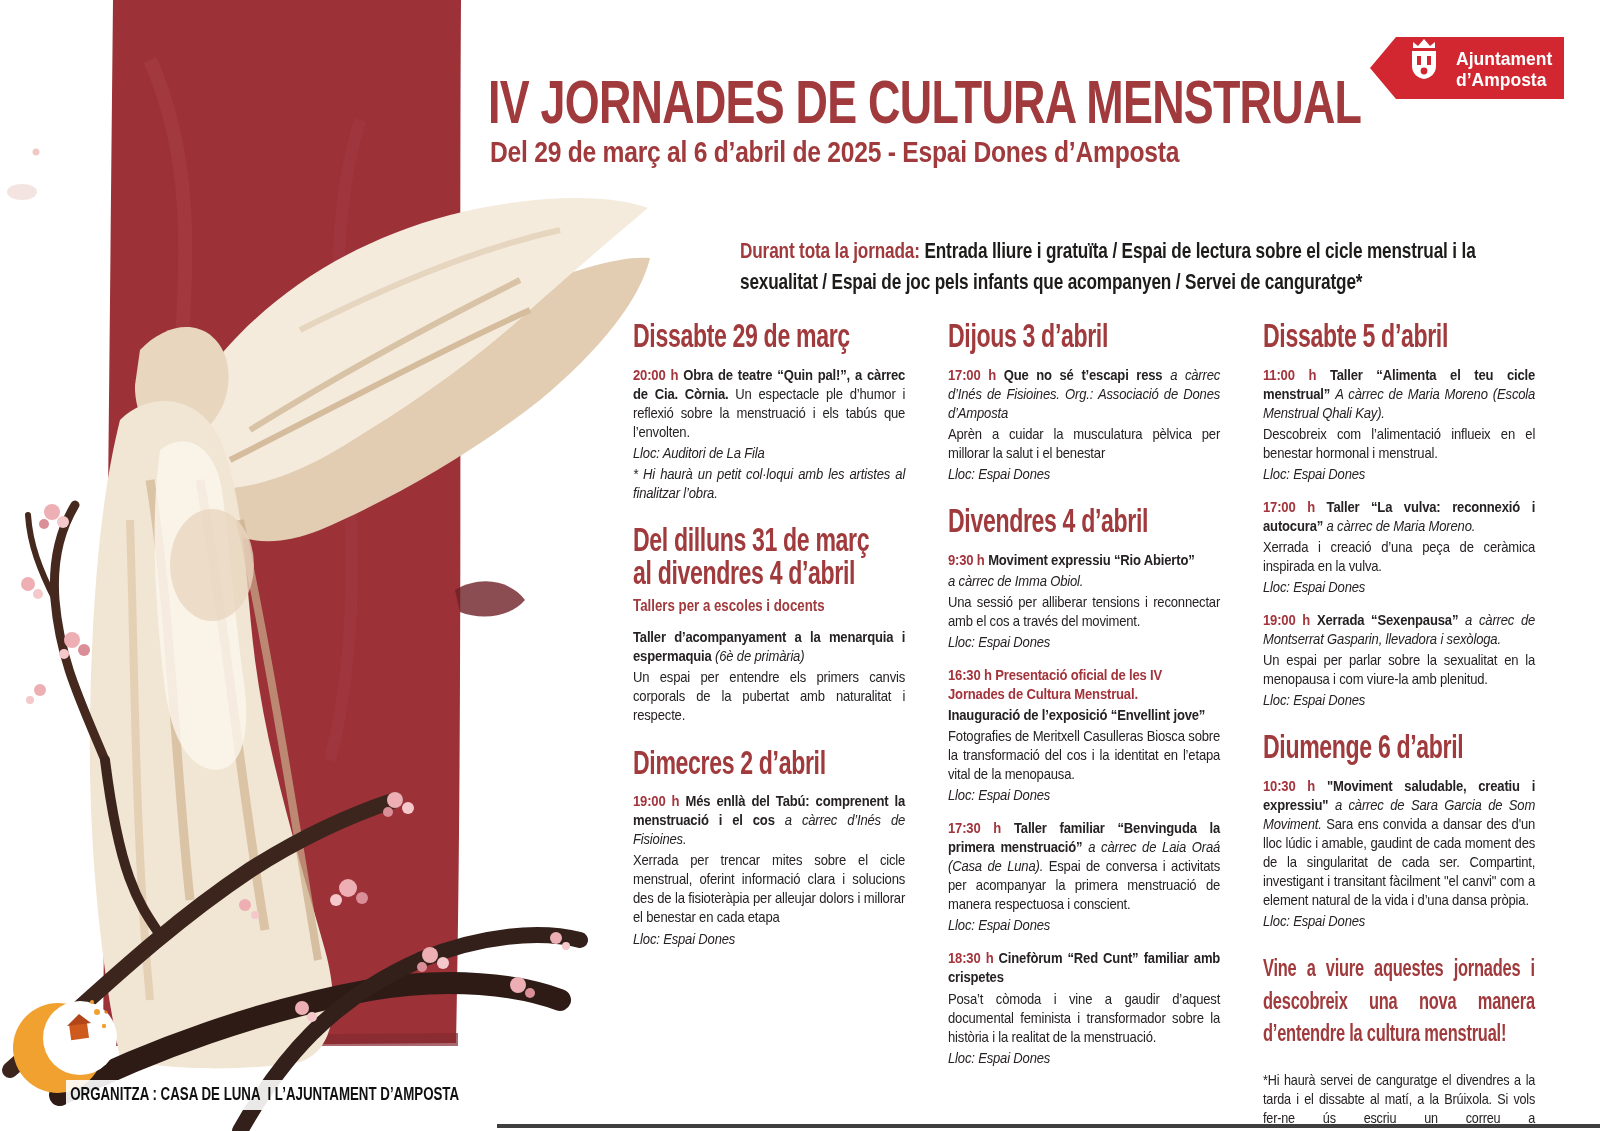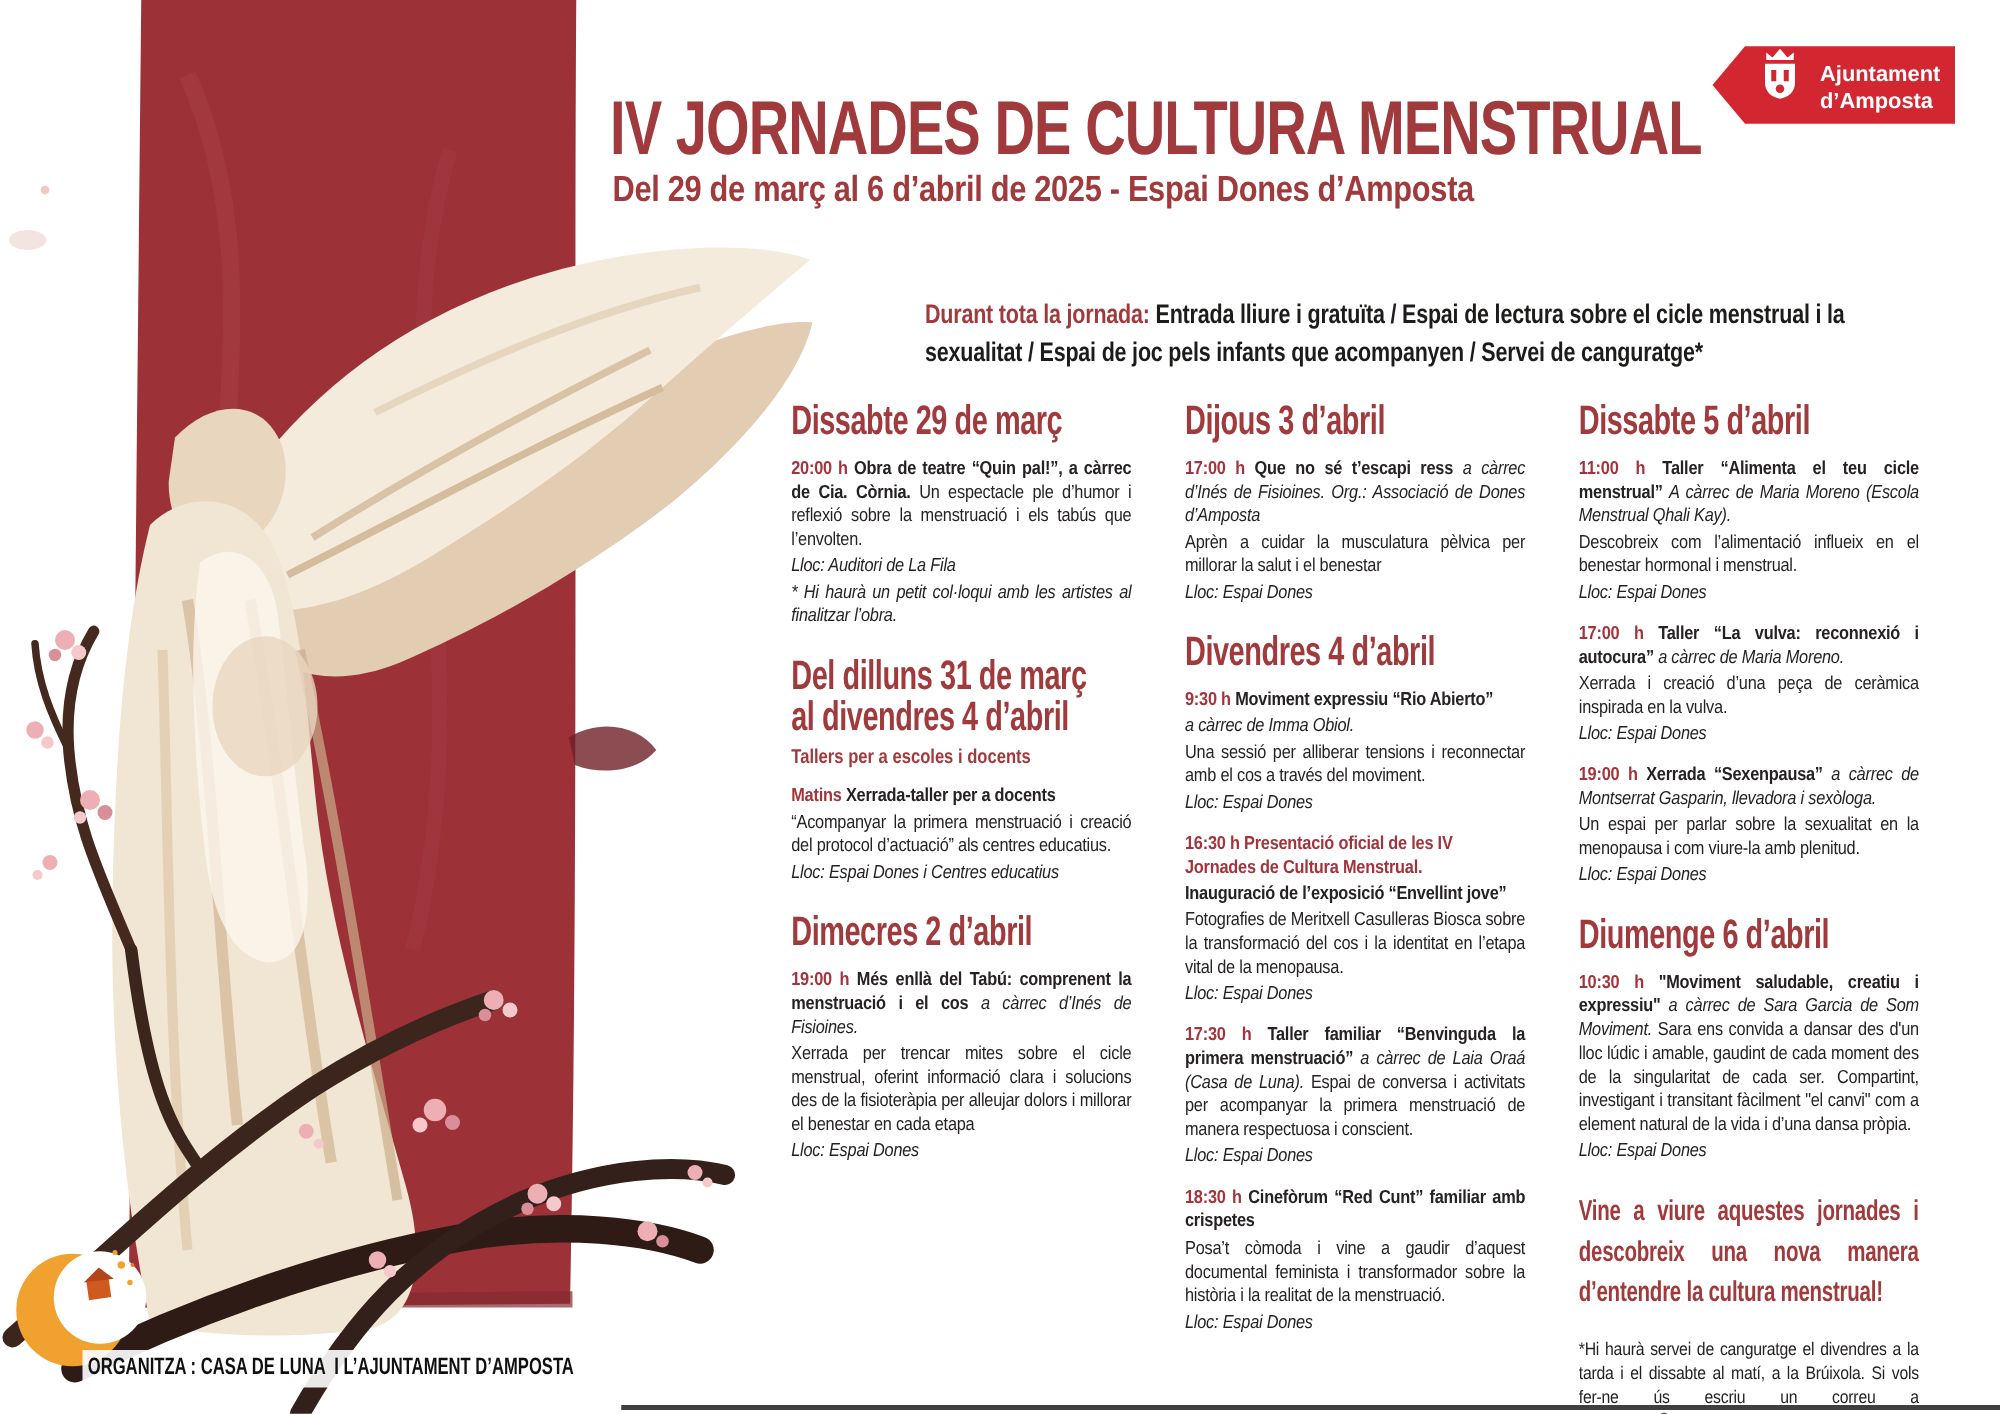--- a/index.html
+++ b/index.html
@@ -182,23 +182,22 @@
           <p class="para just"><span class="run-time">20:00 h </span><span class="run-bold">Obra de teatre “Quin pal!”, a càrrec de Cia. Còrnia. </span><span>Un espectacle ple d’humor i reflexió sobre la menstruació i els tabús que l’envolten.</span></p>
           <p class="para"><span class="run-italic">Lloc: Auditori de La Fila</span></p>
           <p class="para just"><span class="run-italic">* Hi haurà un petit col·loqui amb les artistes al finalitzar l’obra.</span></p>
         </div>
       </div>
       <div class="section">
         <div class="day-heading">Del dilluns 31 de març
 al divendres 4 d’abril</div>
         <div class="day-subheading">Tallers per a escoles i docents</div>
         <div class="entry">
-          <p class="para"><span class="run-redbold">Matins </span><span class="run-bold">Xerrada-taller per a docents</span></p>
-          <p class="para just"><span>“Acompanyar la primera menstruació i creació del protocol d’actuació” als centres educatius.</span></p>
-          <p class="para"><span class="run-italic">Lloc: Espai Dones i Centres educatius</span></p>
+          <p class="para just"><span class="run-bold">Taller d’acompanyament a la menarquia i espermaquia </span><span class="run-italic">(6è de primària)</span></p>
+          <p class="para just"><span>Un espai per entendre els primers canvis corporals de la pubertat amb naturalitat i respecte.</span></p>
         </div>
       </div>
       <div class="section">
         <div class="day-heading">Dimecres 2 d’abril</div>
         <div class="entry">
           <p class="para just"><span class="run-time">19:00 h </span><span class="run-bold">Més enllà del Tabú: comprenent la menstruació i el cos </span><span class="run-italic">a càrrec d’Inés de Fisioines.</span></p>
           <p class="para just"><span>Xerrada per trencar mites sobre el cicle menstrual, oferint informació clara i solucions des de la fisioteràpia per alleujar dolors i millorar el benestar en cada etapa</span></p>
           <p class="para"><span class="run-italic">Lloc: Espai Dones</span></p>
         </div>
       </div>

